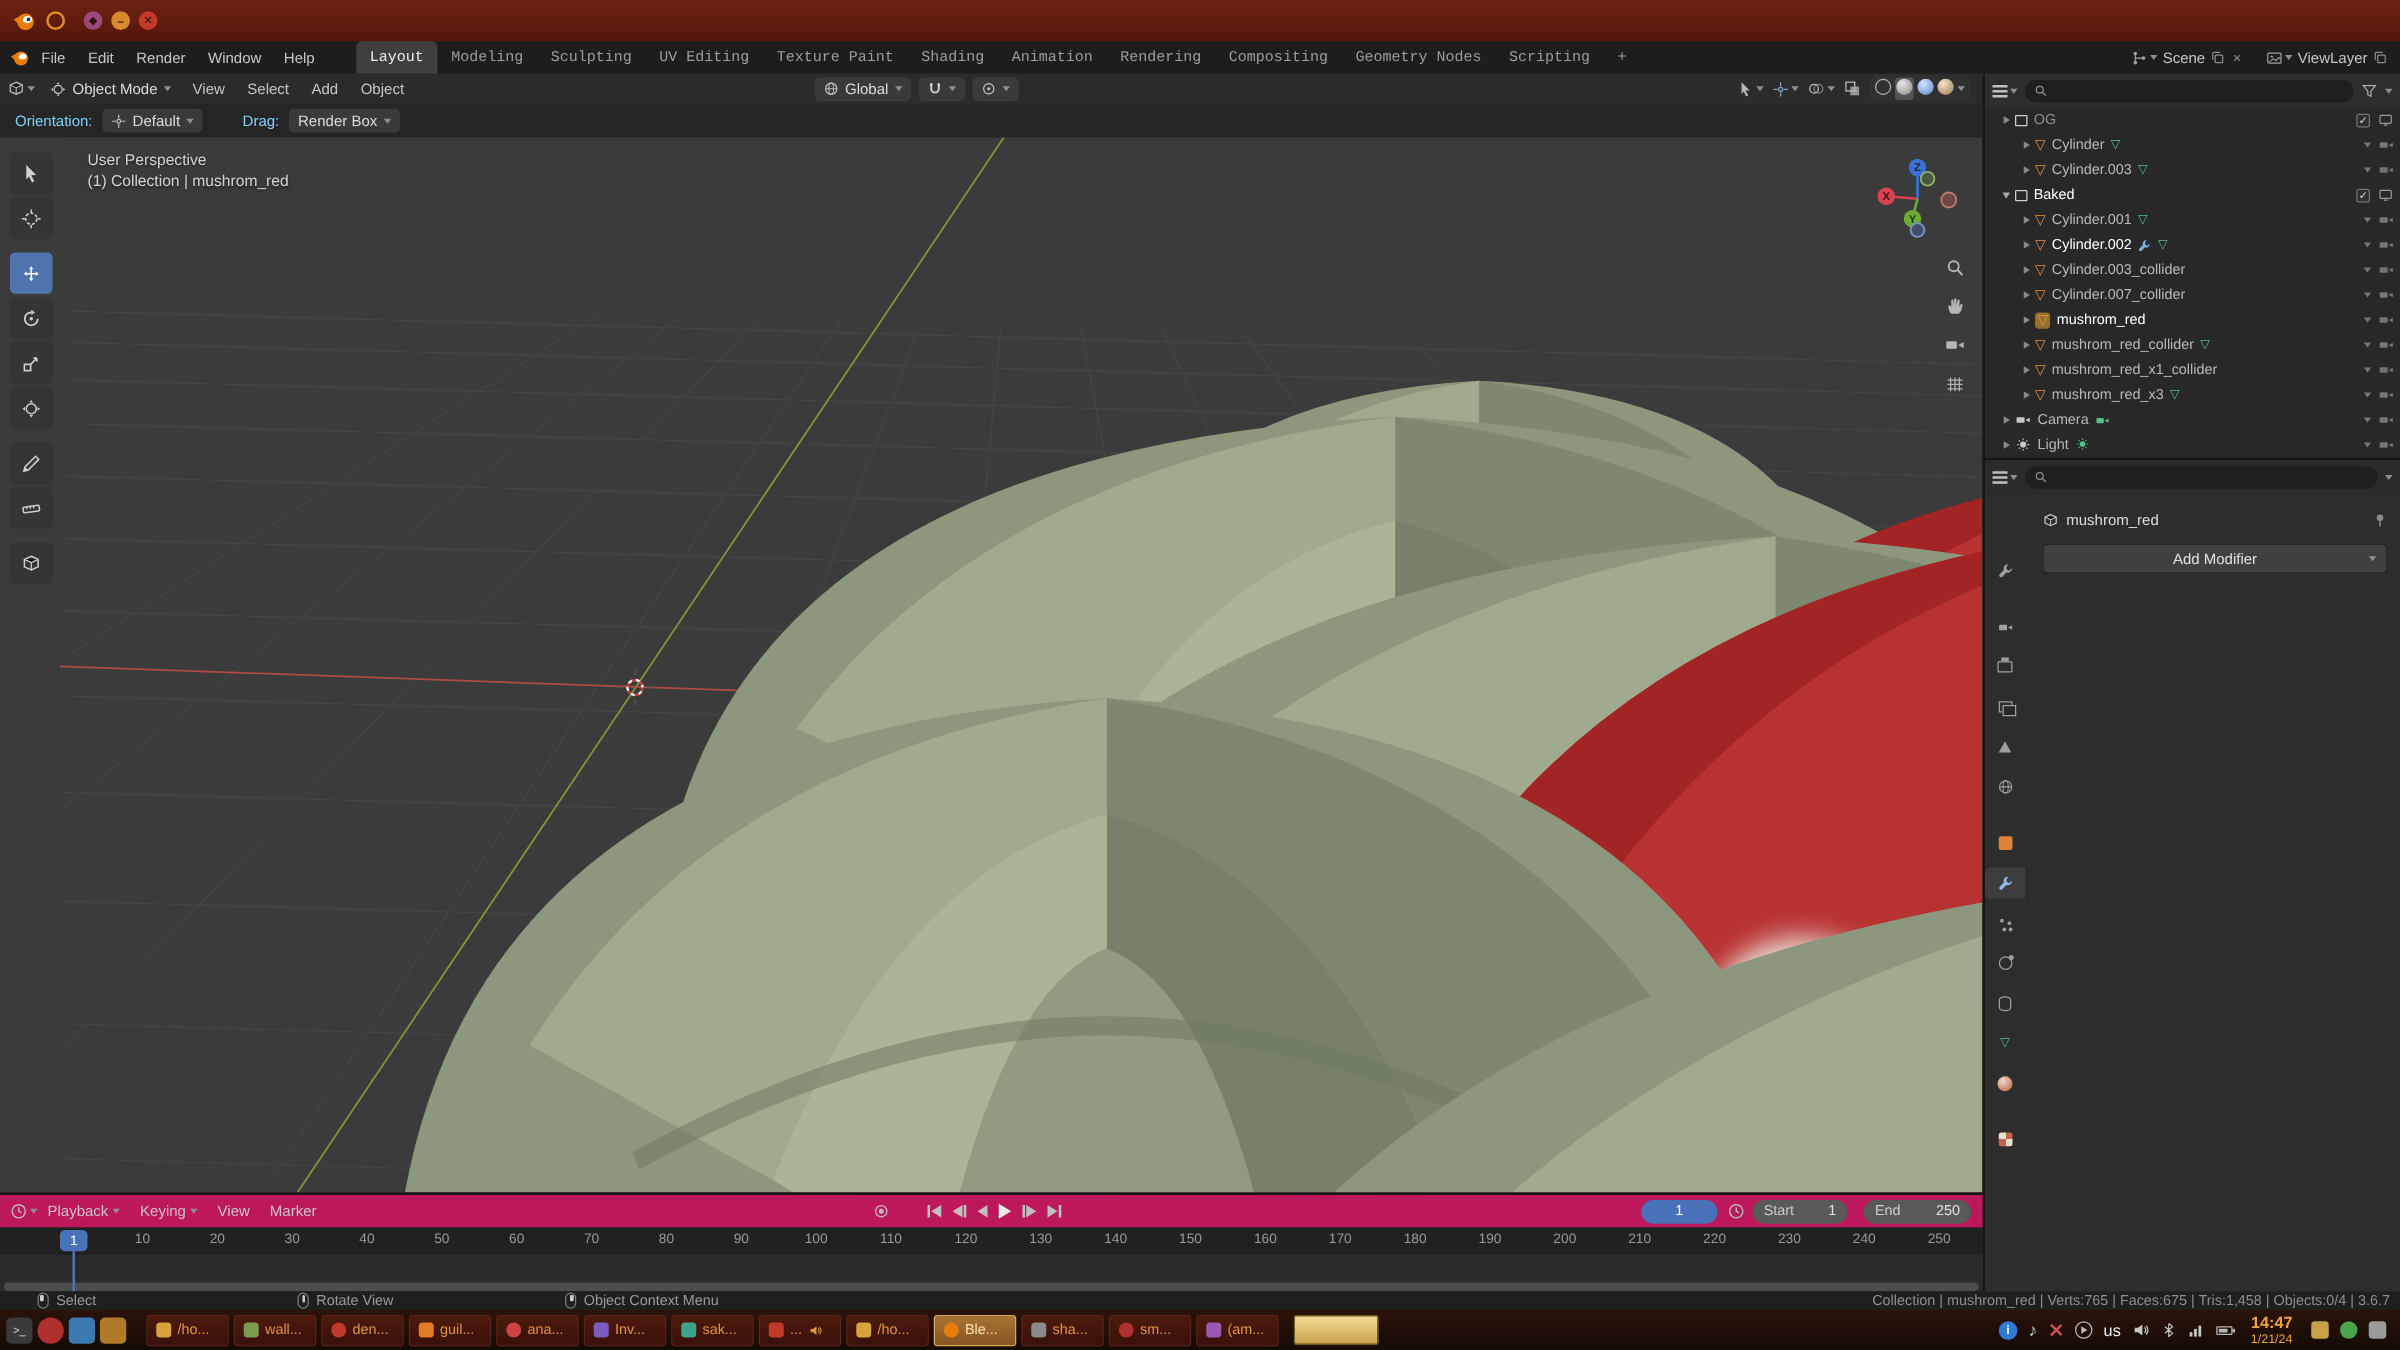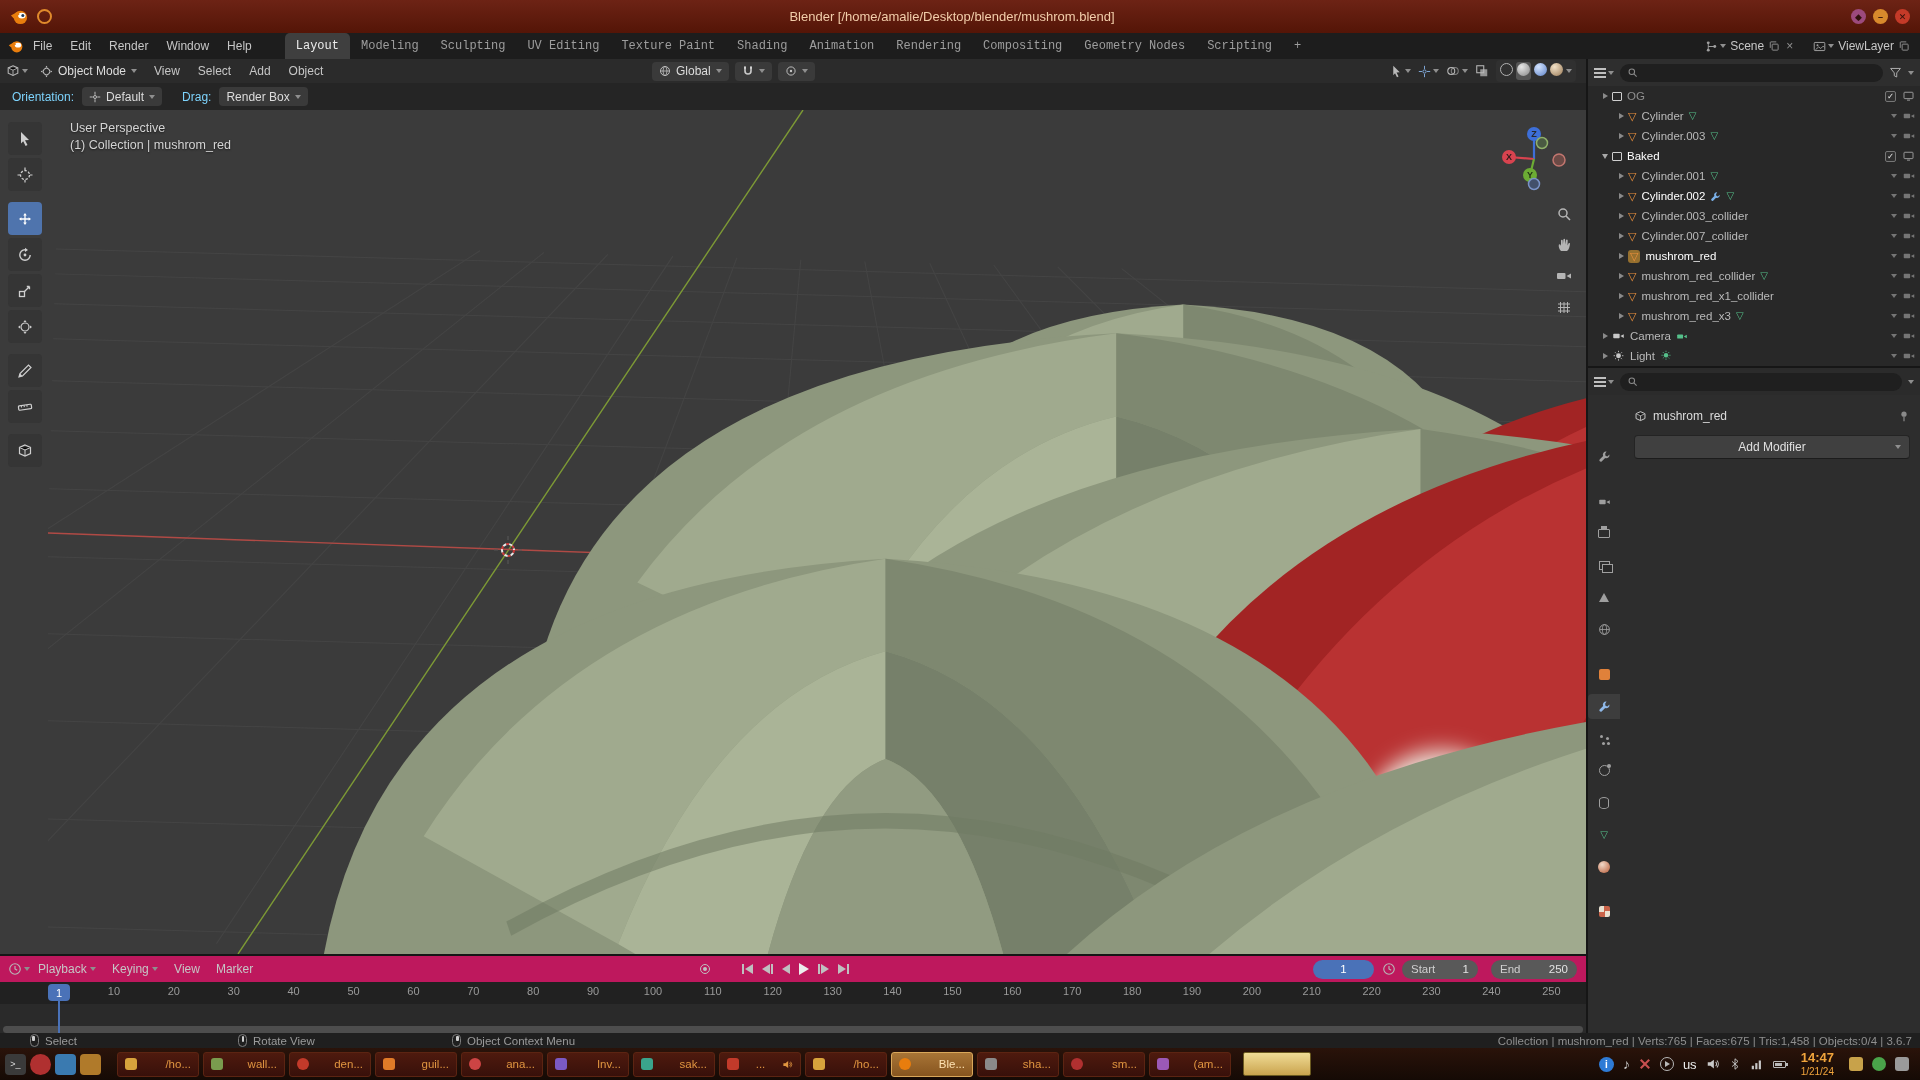--- a/index.html
+++ b/index.html
@@ -135,21 +135,21 @@
 .mouse{width:9px;height:13px;border:1px solid #7d7d7d;border-radius:4.5px;position:relative;margin-right:6px;flex:none;}
 .mouse::after{content:"";position:absolute;background:#cdcdcd;border-radius:1px;}
 .m-l::after{left:1px;top:1px;width:3px;height:4.5px;}
 .m-m::after{left:2.8px;top:1px;width:2.5px;height:5.5px;}
 .m-r::after{right:1px;top:1px;width:3px;height:4.5px;}
 .stats{position:absolute;right:8px;top:0;height:15px;display:flex;align-items:center;color:#8f8f8f;}
 
 
 .taskbar{left:0;top:1048px;width:1920px;height:32px;background:linear-gradient(#2a130a,#150a05);display:flex;align-items:center;padding:0 5px;gap:4px;}
 .lch{width:21px;height:21px;border-radius:4px;flex:none;display:flex;align-items:center;justify-content:center;font-size:9px;color:#ddd;}
-.win{width:82px;height:25px;border-radius:3px;border:1px solid #5c2412;background:linear-gradient(#4e1a0e,#38100a);color:#e09540;font-size:11.5px;display:flex;align-items:center;gap:5px;padding:0 7px;overflow:hidden;white-space:nowrap;flex:none;justify-content:space-between;}
+.win{width:66px;height:25px;border-radius:3px;border:1px solid #5c2412;background:linear-gradient(#4e1a0e,#38100a);color:#e09540;font-size:11.5px;display:flex;align-items:center;gap:5px;padding:0 7px;overflow:hidden;white-space:nowrap;flex:none;}
 .win.active{background:linear-gradient(#a87436,#86551f);border-color:#d9a75a;color:#ffe3b3;}
 .wicon{width:12px;height:12px;border-radius:3px;flex:none;}
 .wi0{background:#d8a33c;} .wi1{background:#7a9c4e;} .wi2{background:#c23a2a;border-radius:50%;}
 .wi3{background:#e07b28;} .wi4{background:#cc4444;border-radius:50%;} .wi5{background:#7b5ac4;}
 .wi6{background:#3aa48c;} .wi7{background:#c23a2a;} .wi8{background:#d8a33c;}
 .wi9{background:#e87d0d;border-radius:50%;} .wi10{background:#8a8a8a;} .wi11{background:#b03030;border-radius:50%;} .wi12{background:#9b59b6;}
 .swatch{width:68px;height:24px;background:linear-gradient(#f0dc96,#caa44e);border:1px solid #6b5a20;border-radius:2px;margin-left:8px;flex:none;}
 .tray{margin-left:auto;display:flex;align-items:center;gap:9px;padding-right:6px;}
 .tinfo{width:15px;height:15px;border-radius:50%;background:#2e7bd6;color:#fff;font-size:10px;display:flex;align-items:center;justify-content:center;font-weight:bold;}
 .tmusic{color:#cfcfcf;font-size:14px;line-height:1;}
@@ -345,21 +345,20 @@
 <div class="app">
 
   <div class="titlebar abs">
     <svg class="tb-logo" viewBox="0 0 20 20">
         <circle cx="11" cy="11" r="7" fill="#e87d0d"></circle>
         <ellipse cx="12.5" cy="9" rx="4" ry="3" fill="#fff"></ellipse>
         <circle cx="13.5" cy="9" r="1.6" fill="#1b3a5c"></circle>
         <path d="M1 9 L8 5 L10 8 L4 12 Z" fill="#e87d0d"></path>
       </svg>
     <span class="tb-ring"></span>
-    <div class="title">Blender [/home/amalie/Desktop/blender/mushrom.blend]</div>
     <span class="wbtn wb1">◆</span>
     <span class="wbtn wb2">–</span>
     <span class="wbtn wb3">✕</span>
   </div>
 
   <div class="topbar abs">
     <svg class="ic" width="16" height="16" viewBox="0 0 20 20">
         <circle cx="11" cy="11" r="7" fill="#e87d0d"></circle>
         <ellipse cx="12.5" cy="9" rx="4" ry="3" fill="#fff"></ellipse>
         <path d="M1 9 L8 5 L10 8 L4 12 Z" fill="#e87d0d"></path>
@@ -482,21 +481,21 @@
 
   <div class="tools-row abs">
     <span class="lab">Orientation:</span>
     <span class="pill">
       <svg class="ic" width="12" height="12" viewBox="0 0 16 16" style="color:#c8c8c8">
           <use href="#i-gizmoic"></use>
         </svg>
       <span>Default</span>
         <span class="cv"></span>
     </span>
-    <span class="lab" style="margin-left:12px">Drag:</span>
+    <span class="lab" style="margin-left:24px">Drag:</span>
     <span class="pill">
       <span>Render Box</span>
         <span class="cv"></span>
     </span>
     <div class="tools-right">
       <span>Options</span>
         <span class="cv"></span>
     </div>
   </div>
 

